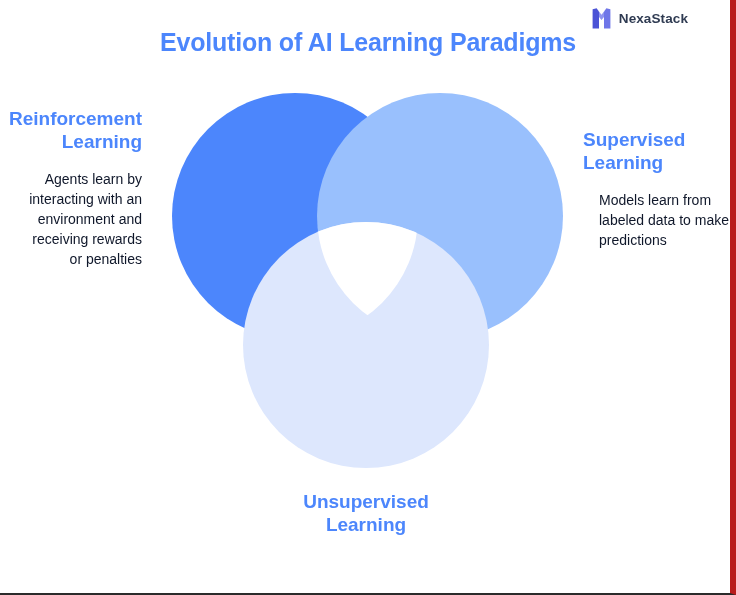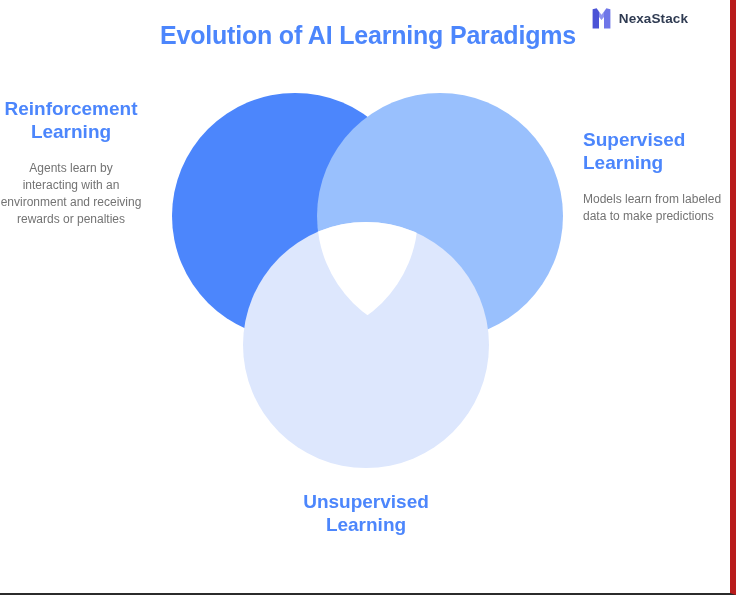--- a/index.html
+++ b/index.html
@@ -28,48 +28,49 @@
     font-size:13.5px;
     font-weight:bold;
     color:#2f3b52;
     letter-spacing:.1px;
     white-space:nowrap;
   }
 
   
   #title {
     position:absolute;
-    top:21px; left:0; width:736px;
+    top:28px; left:0; width:736px;
     text-align:center;
     font-size:25px;
     font-weight:bold;
     color:#4c86fc;
     letter-spacing:-.2px;
   }
 
   
   #venn { position:absolute; top:0; left:0; width:736px; height:595px; }
 
   
   .label-block { position:absolute; }
   .label-block .heading {
     font-size:19px;
     font-weight:bold;
     color:#4c86fc;
     line-height:1.22;
   }
   .label-block .desc {
-    font-size:12px;
-    color:#737373;
+    font-size:14px;
+    color:#0f172a;
     line-height:1.42;
+    margin-left:16px;
   }
 
   #label-reinforcement {
-    left:0px; top:97px; width:146px;
-    text-align:center; padding-right:4px;
+    left:0px; top:107px; width:146px;
+    text-align:right; padding-right:4px;
   }
   #label-reinforcement .desc { margin-top:17px; }
 
   #label-supervised {
     left:583px; top:128px; width:153px;
     text-align:left;
   }
   #label-supervised .desc { margin-top:17px; }
 
   #label-unsupervised {

